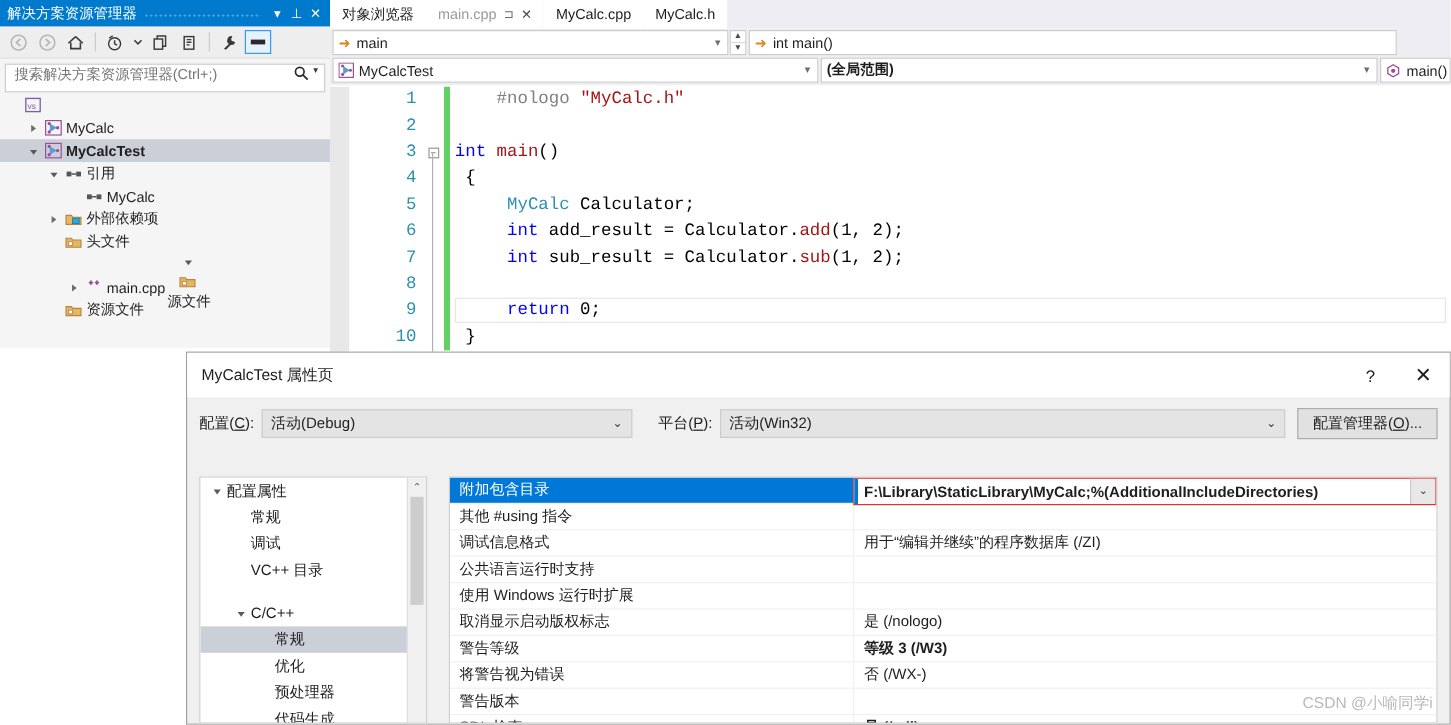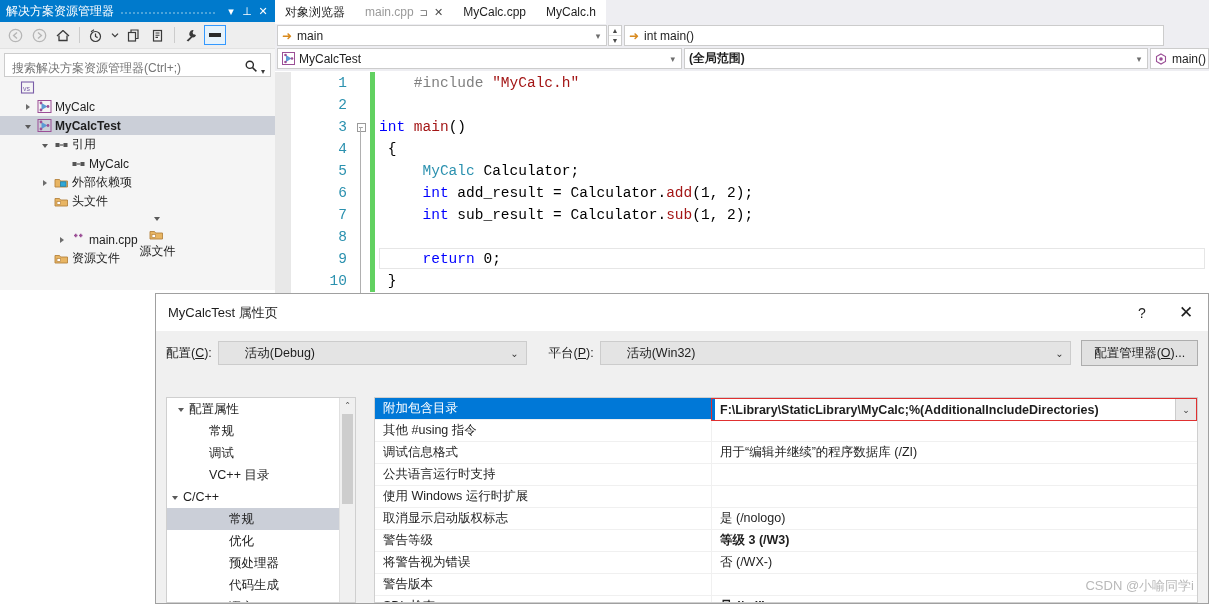--- a/index.html
+++ b/index.html
@@ -22,21 +22,21 @@
     background-image:radial-gradient(#4da3d9 1px, transparent 1px);
     background-size:4px 4px;background-position:0 11px;background-repeat:repeat-x;}
   .se-tbtn{width:16px;height:18px;display:flex;align-items:center;justify-content:center;
     color:#ffffff;font-size:11px;cursor:default;}
   .se-toolbar{height:26px;background:#eeeeee;border-bottom:1px solid #e2e2e2;
     display:flex;align-items:center;padding:0 4px;gap:2px;}
   .tb-ic{width:22px;height:20px;display:flex;align-items:center;justify-content:center;}
   .tb-sep{width:1px;height:16px;background:#cccccc;margin:0 3px;}
   .tb-ic.sel{border:1px solid #3399ff;background:#e6f2fb;box-sizing:border-box;}
   .se-search{height:22px;margin:4px 4px 3px 4px;background:#ffffff;border:1px solid #cccccc;
-    display:flex;align-items:flex-end;padding:0 3px 0 5px;}
+    display:flex;align-items:flex-start;padding:0 3px 0 5px;}
   .se-search input{border:0;outline:0;flex:1;font-family:inherit;font-size:12px;color:#6d6d6d;background:transparent;}
   .se-tree{position:absolute;left:0;top:78px;right:0;bottom:0;background:#f5f5f5;overflow:hidden;}
   .tr{height:19px;display:flex;align-items:center;white-space:nowrap;font-size:12px;}
   .tr.sel{background:#cbcfd8;font-weight:bold;}
   .tw{width:14px;display:flex;align-items:center;justify-content:center;flex:0 0 14px;}
   .arrow-c{width:0;height:0;border-left:4px solid #6d6d6d;border-top:3.5px solid transparent;border-bottom:3.5px solid transparent;}
   .arrow-o{width:0;height:0;border-top:4px solid #5a5a5a;border-left:3.5px solid transparent;border-right:3.5px solid transparent;margin-top:2px;}
   .ticon{width:18px;flex:0 0 18px;display:flex;align-items:center;justify-content:center;}
   .tlabel{padding-left:2px;}
 
@@ -87,21 +87,21 @@
   .dlg-title{height:37px;background:#ffffff;display:flex;align-items:center;padding:0 0 0 12px;}
   .dlg-title .t{flex:1;font-size:13px;color:#1e1e1e;}
   .dlg-help,.dlg-close{width:44px;height:37px;display:flex;align-items:center;justify-content:center;
     font-size:14px;color:#1e1e1e;}
   .dlg-close{font-size:17px;font-weight:300;}
   .dlg-cfg{height:44px;display:flex;align-items:center;padding:0 10px;gap:0;}
   .lbl{font-size:12.5px;color:#1e1e1e;margin-right:6px;white-space:nowrap;}
   .lbl u{text-decoration:underline;}
   .sel-box{height:24px;background:#e4e4e4;border:1px solid #cccccc;display:flex;align-items:center;
     padding:0 2px 0 7px;font-size:12.5px;box-sizing:border-box;}
-  .sel-box .txt{flex:1;white-space:nowrap;margin-left:19px;}
+  .sel-box .txt{flex:1;white-space:nowrap;}
   .sel-box .chev{width:18px;text-align:center;color:#3a3a3a;font-size:10px;}
   .btn{height:26px;border:1px solid #adadad;background:#e1e1e1;font-size:12.5px;
     display:flex;align-items:center;justify-content:center;padding:0 10px;box-sizing:border-box;white-space:nowrap;}
   .btn u{text-decoration:underline;}
 
   .dlg-body{position:absolute;left:10px;top:103px;right:10px;bottom:0;display:flex;}
   .ptree{width:190px;background:#ffffff;border:1px solid #cfcfcf;box-sizing:border-box;
     position:relative;overflow:hidden;}
   .ptree-inner{position:absolute;left:0;top:0;right:15px;bottom:0;overflow:hidden;}
   .ptr{height:22px;display:flex;align-items:center;font-size:12.5px;white-space:nowrap;}
@@ -413,21 +413,21 @@
           <div>10</div>
         </div>
       <div class="change" style="top:0;height:220px;"></div>
       <div class="fold" style="top:44px;">
         <span class="foldbox">−</span>
       </div>
       <div class="foldline" style="top:55px;height:173px;"></div>
       <div class="foldline" style="top:228px;height:10px;width:8px;height:1px;background:#b0b0b0;left:85px;"></div>
       <div class="curline" style="top:176px;"></div>
       <div class="ctext" id="ctext">
-          <div class="cline">    <span class="c-pre">#include </span><span class="c-str">"MyCalc.h"</span></div>
+          <div class="cline">    <span class="c-pre">#nologo </span><span class="c-str">"MyCalc.h"</span></div>
           <div class="cline"></div>
           <div class="cline"><span class="c-kw">int</span><span class="c-pl"> </span><span class="c-fn">main</span><span class="c-pl">()</span></div>
           <div class="cline"> <span class="c-pl">{</span></div>
           <div class="cline">     <span class="c-type">MyCalc</span><span class="c-pl"> Calculator;</span></div>
           <div class="cline">     <span class="c-kw">int</span><span class="c-pl"> add_result = Calculator.</span><span class="c-fn">add</span><span class="c-pl">(1, 2);</span></div>
           <div class="cline">     <span class="c-kw">int</span><span class="c-pl"> sub_result = Calculator.</span><span class="c-fn">sub</span><span class="c-pl">(1, 2);</span></div>
           <div class="cline"></div>
           <div class="cline">     <span class="c-kw">return</span><span class="c-pl"> 0;</span></div>
           <div class="cline"> <span class="c-pl">}</span></div>
         </div>
@@ -471,21 +471,21 @@
               <span>常规</span>
             </div>
             <div class="ptr" style="padding-left: 26px;">
               <span class="ptw"></span>
               <span>调试</span>
             </div>
             <div class="ptr" style="padding-left: 26px;">
               <span class="ptw"></span>
               <span>VC++ 目录</span>
             </div>
-            <div class="ptr" style="">
+            <div class="ptr" style="padding-left: 26px; margin-top: 14px;">
               <span class="ptw">
                 <span class="arrow-o"></span>
               </span>
               <span>C/C++</span>
             </div>
             <div class="ptr sel" style="padding-left: 46px;">
               <span class="ptw"></span>
               <span>常规</span>
             </div>
             <div class="ptr" style="padding-left: 46px;">

